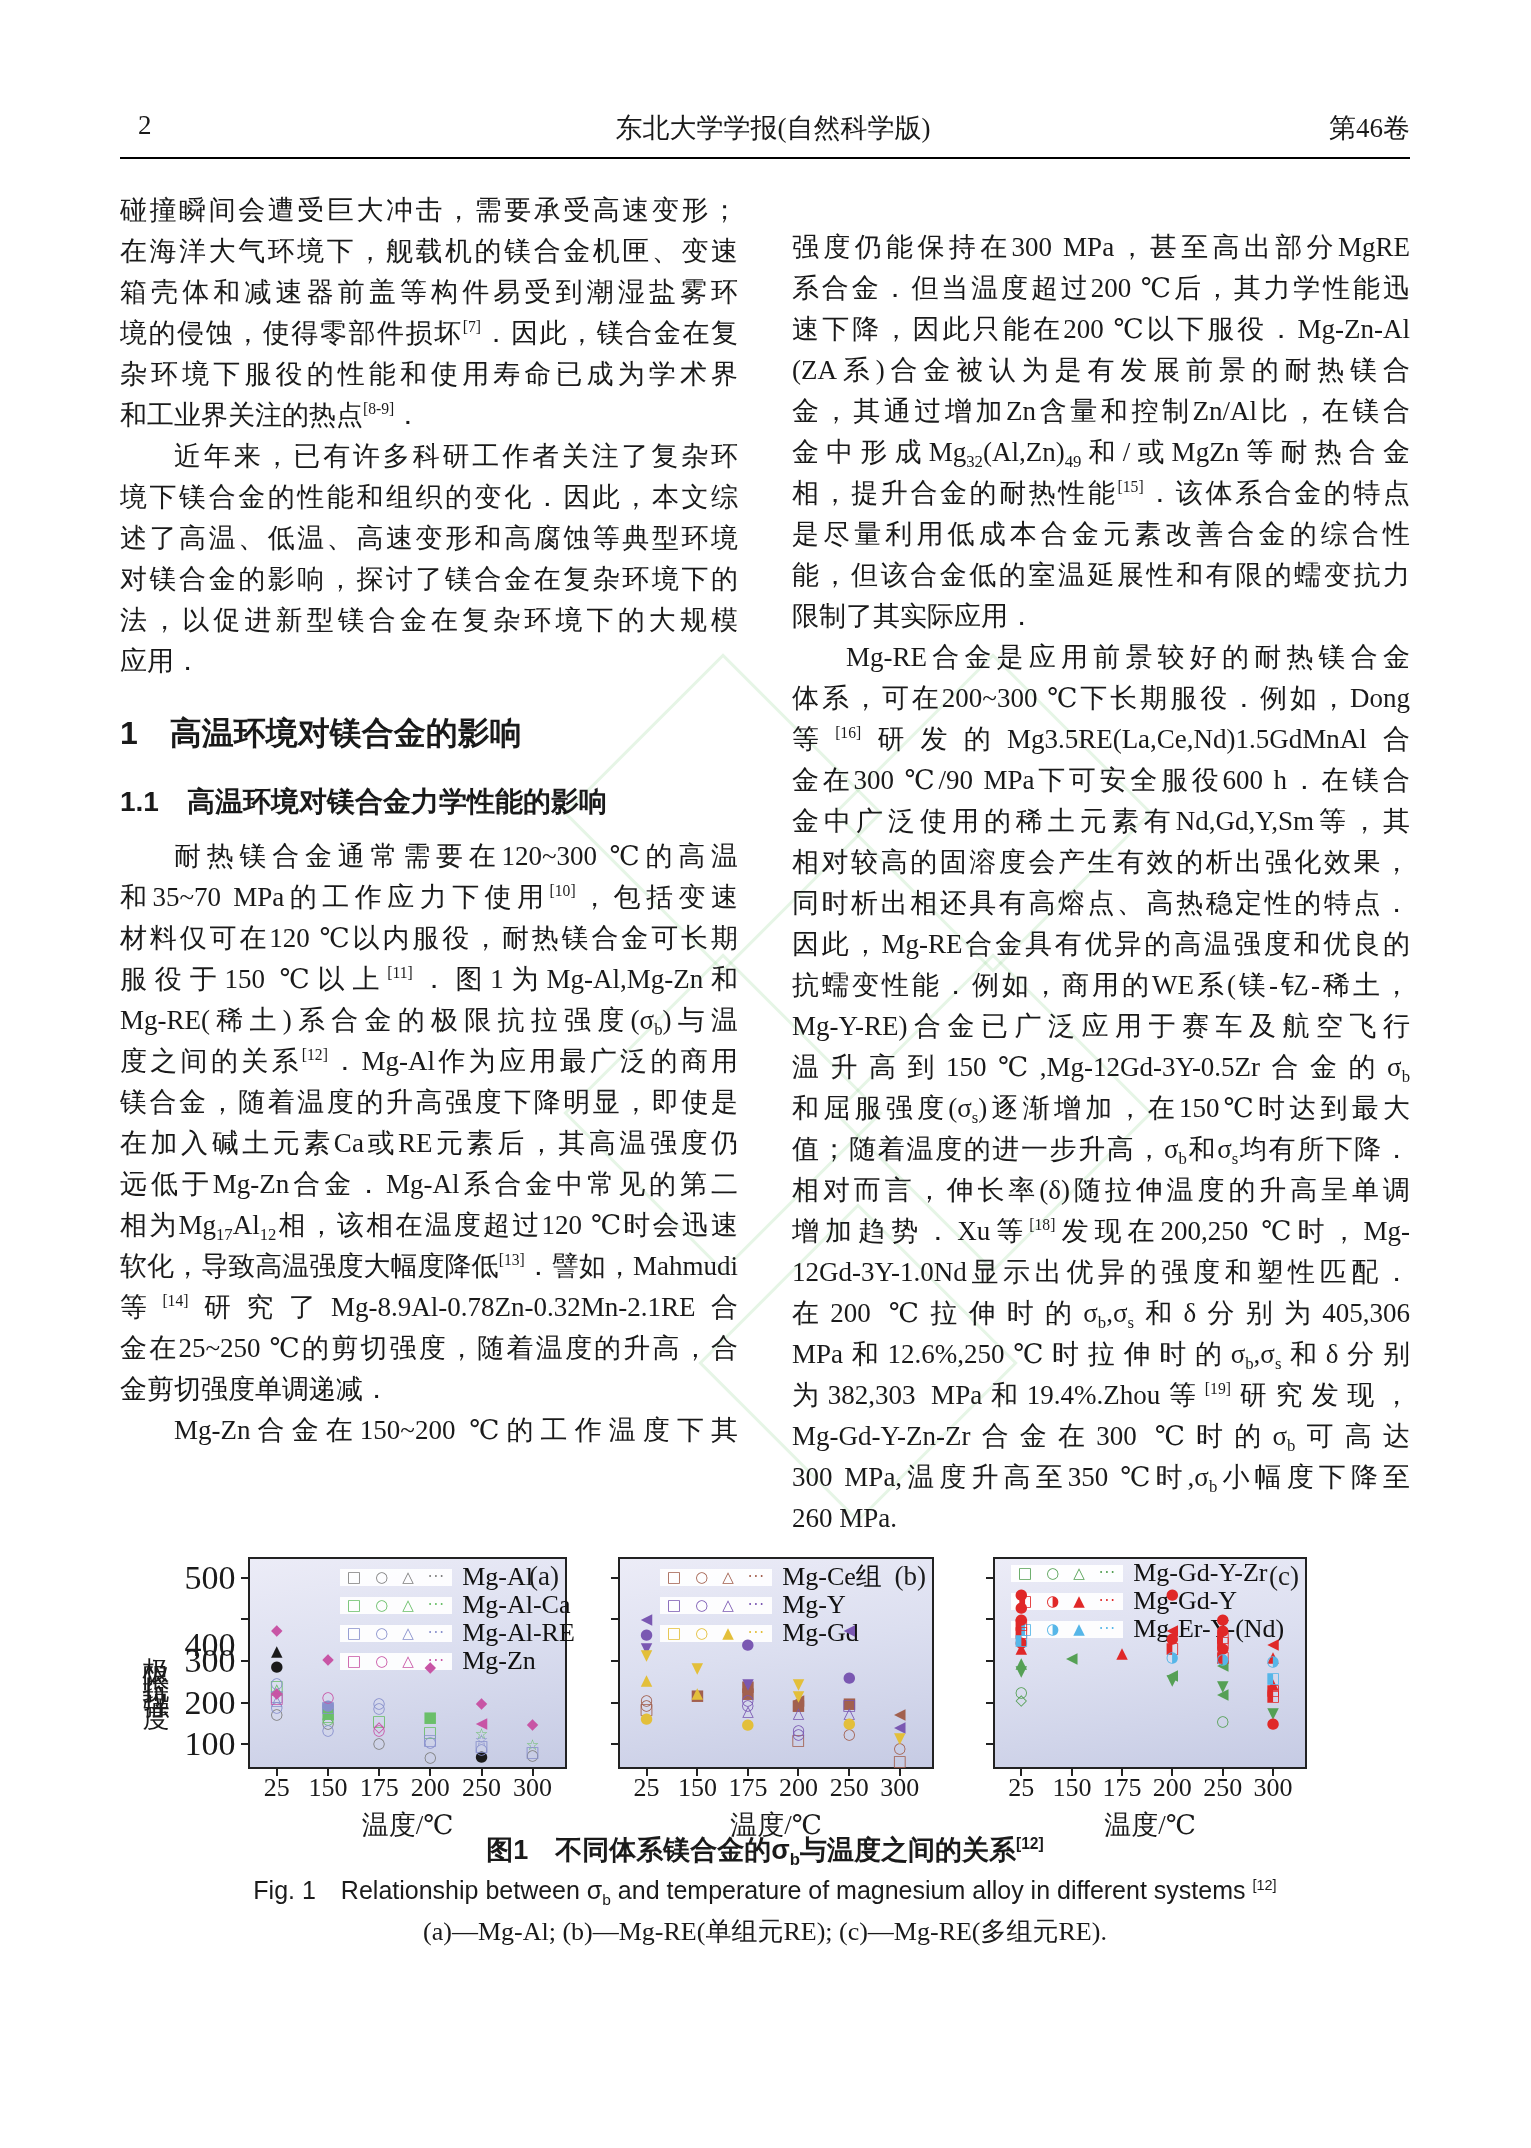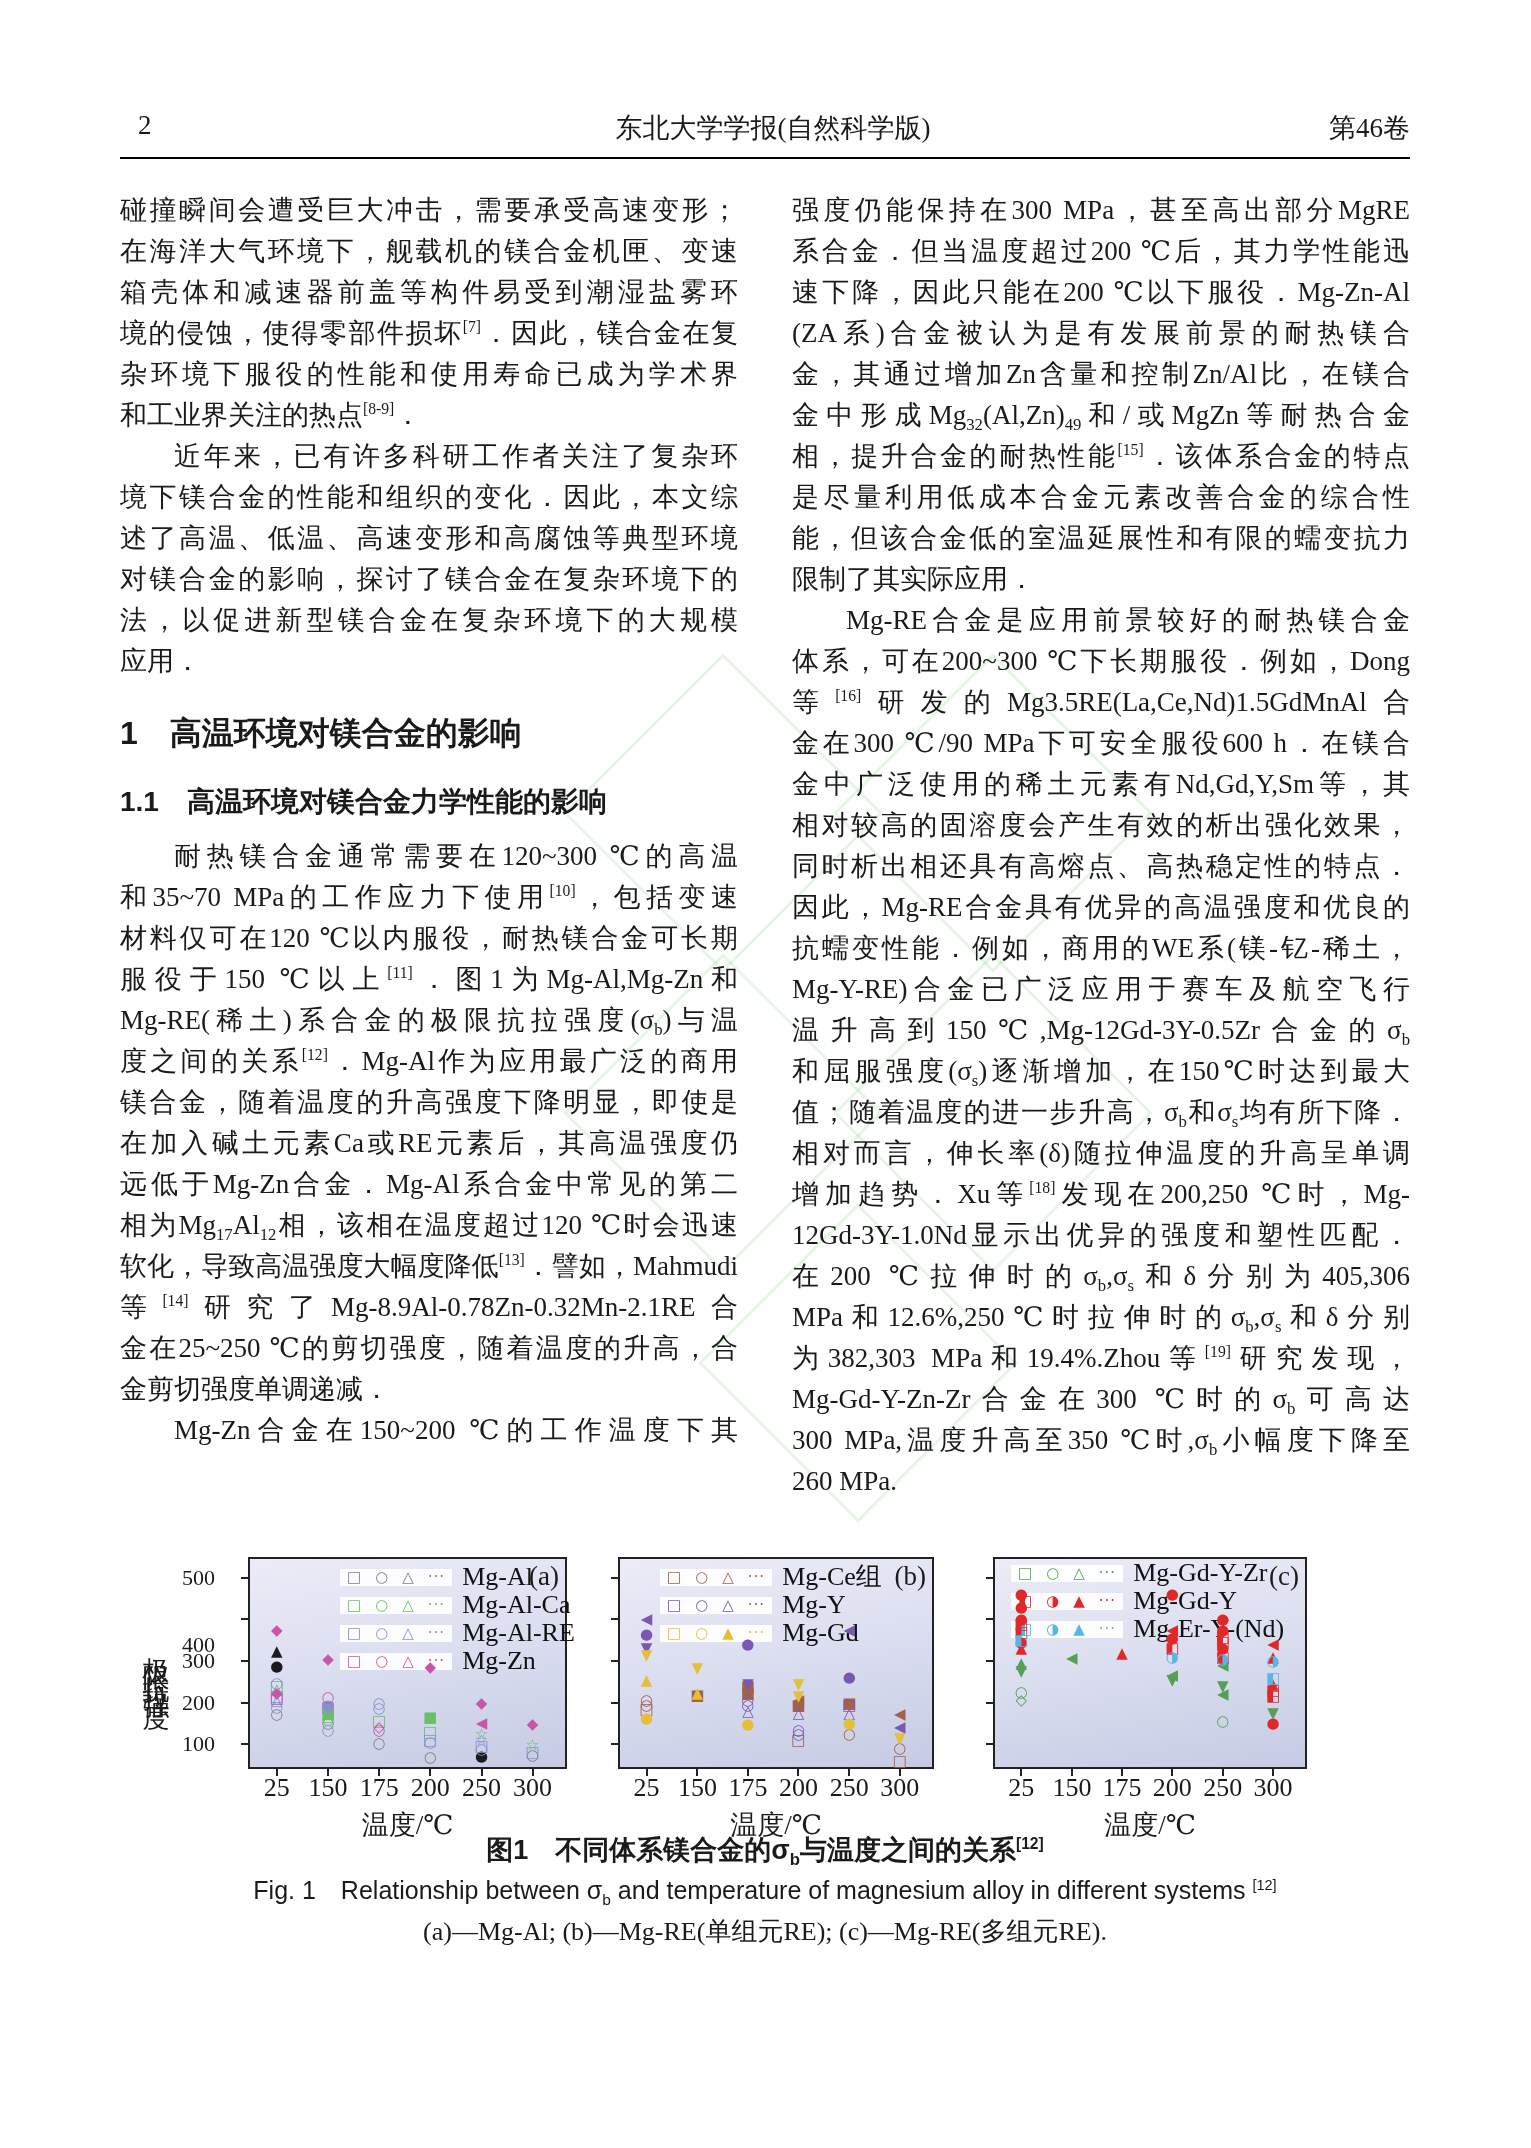--- a/index.html
+++ b/index.html
@@ -9,21 +9,21 @@
   .hdr{position:absolute;top:110px;font-size:27px;}
   #page-num{left:138px;}
   #journal{left:128px;width:1290px;text-align:center;}
   #volume{left:120px;width:1290px;text-align:right;}
   #hdr-rule{position:absolute;top:157px;left:120px;width:1290px;height:2px;background:#000;}
   
   .wm{position:absolute;border:3px solid rgba(130,205,130,.20);transform:rotate(45deg);z-index:0;}
   
   .col{position:absolute;top:190px;width:618px;z-index:1;}
   #col-left{left:120px;}
-  #col-right{left:792px;}
+  #col-right{left:792px;margin-top:37px;}
   .line{height:41px;line-height:41px;font-size:27px;text-align:justify;text-align-last:justify;white-space:normal;}
   .line.end{text-align-last:left;}
   .line.indent{text-indent:2em;}
   .h1{margin:26px 0 24px 0;height:50px;line-height:50px;font-size:32px;font-weight:bold;
       font-family:"Liberation Sans","DejaVu Sans",sans-serif;}
   .h2{margin:4px 0 14px 0;height:40px;line-height:40px;font-size:28px;font-weight:bold;
       font-family:"Liberation Sans","DejaVu Sans",sans-serif;}
   sup{font-size:0.58em;vertical-align:super;line-height:0;}
   sub{font-size:0.62em;vertical-align:sub;line-height:0;}
   
@@ -32,21 +32,21 @@
   .pt{position:absolute;font-size:15px;line-height:1;transform:translate(-50%,-50%);z-index:3;
       font-family:"DejaVu Sans",sans-serif;}
   .legend{position:absolute;z-index:2;display:flex;flex-direction:column;gap:2px;}
   .legend-row{display:flex;align-items:center;height:26px;}
   .legend-strip{display:inline-flex;align-items:center;gap:14px;background:rgba(255,255,255,.92);
       padding:1px 7px;font-size:15px;line-height:1;font-family:"DejaVu Sans",sans-serif;}
   .lgdots{font-size:15px;letter-spacing:1px;}
   .legend-label{margin-left:10px;font-size:26px;color:#111;white-space:nowrap;line-height:1;
       font-family:"Liberation Serif","DejaVu Serif",serif;}
   .ytick-mark{position:absolute;left:-9px;width:9px;height:2px;background:#222;}
-  .ytick-label{position:absolute;left:-68px;width:56px;height:30px;line-height:30px;text-align:left;font-size:22px;}
+  .ytick-label{position:absolute;left:-68px;width:56px;height:30px;line-height:30px;text-align:center;font-size:34px;}
   .xtick-mark{position:absolute;bottom:-9px;width:2px;height:9px;background:#222;}
   .xtick-label{position:absolute;top:214px;width:60px;text-align:center;font-size:26px;}
   .xaxis-title{position:absolute;top:248px;left:0;right:0;text-align:center;font-size:27px;}
   .yaxis-title{position:absolute;left:-112px;top:50%;transform:translateY(-50%);
       writing-mode:vertical-rl;font-size:27px;letter-spacing:9px;}
   .panel-label{position:absolute;top:2px;right:6px;font-size:27px;z-index:4;}
   
   .cap{position:absolute;left:120px;width:1290px;text-align:center;z-index:1;}
   #cap-cn{top:1832px;font-size:27px;font-weight:bold;font-family:"Liberation Sans","DejaVu Sans",sans-serif;}
   #cap-en{top:1874px;font-size:25px;font-family:"Liberation Sans","DejaVu Sans",sans-serif;}

